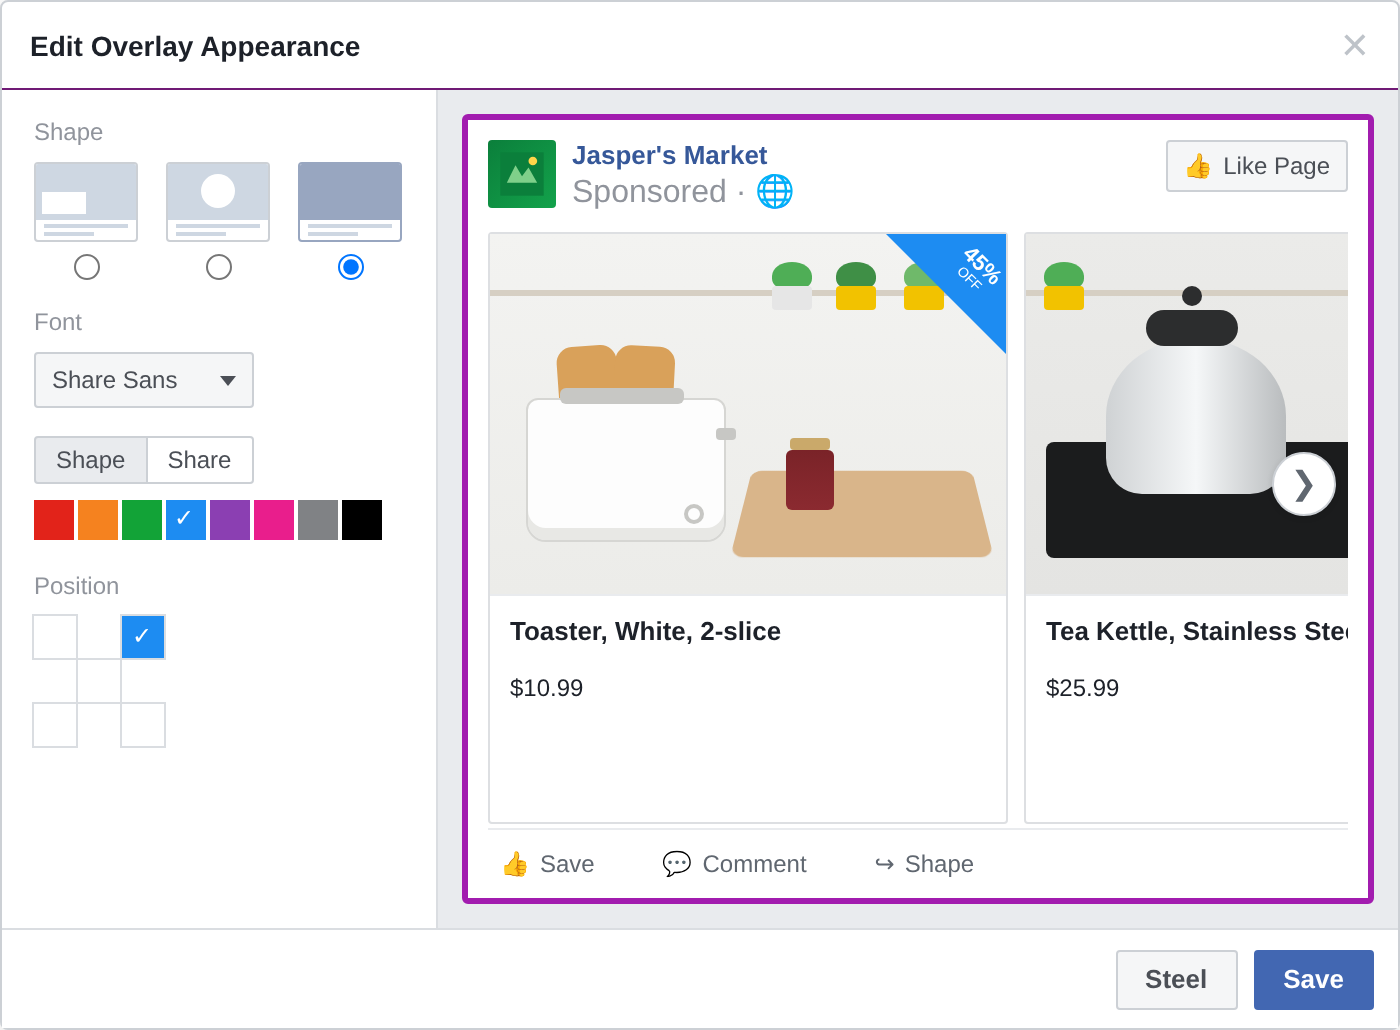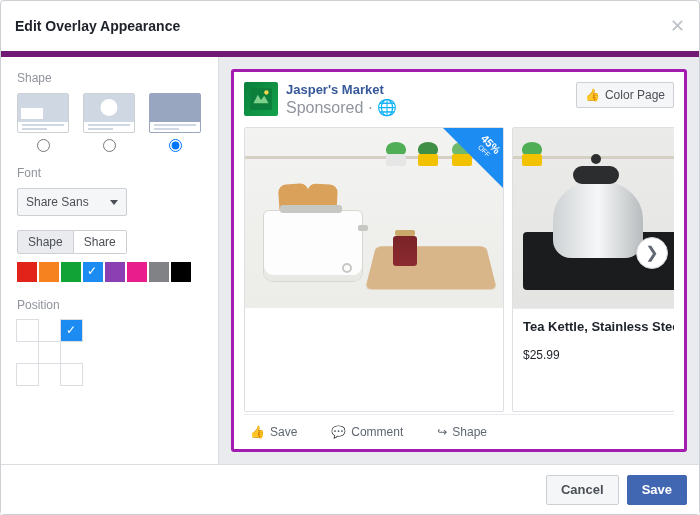--- a/index.html
+++ b/index.html
@@ -1,18 +1,18 @@
 <!DOCTYPE html>
 <html><head>
 <meta charset="utf-8">
 <style>
   * { box-sizing: border-box; margin: 0; padding: 0; }
   body { font-family: Helvetica, Arial, sans-serif; background: #fff; display: flex; align-items: flex-start; justify-content: center; }
   .modal { width: 700px; height: 515px; border: 1px solid #ccd0d5; border-radius: 4px; box-shadow: 0 2px 12px rgba(0,0,0,0.15); display: flex; flex-direction: column; background:#fff; }
-  .modal-header { height: 56px; border-bottom: 6px solid #701a75; display: flex; align-items: center; padding: 0 14px; justify-content: space-between; }
+  .modal-header { height: 44px; border-bottom: 1px solid #701a75; display: flex; align-items: center; padding: 0 14px; justify-content: space-between; }
   .modal-title { font-size: 14px; font-weight: bold; color: #1d2129; }
   .close-btn { color: #bec3c9; font-size: 18px; cursor: pointer; background:none; border:none; }
   .modal-body { flex: 1; display: flex; overflow: hidden; }
   .sidebar { width: 218px; background: #fff; padding: 14px 16px; border-right: 1px solid #dadde1; overflow-y:auto; }
   .section-label { font-size: 12px; color: #90949c; margin-bottom: 8px; display:block; }
   .shape-row { display: flex; gap: 14px; margin-bottom: 6px; }
   .shape-thumb { width: 52px; height: 40px; border: 1px solid #ccd0d5; border-radius: 2px; position: relative; overflow:hidden; display:flex; flex-direction:column; }
   .shape-thumb .ph-img { flex:1; background:#ced7e2; position:relative; }
   .shape-thumb .ph-lines { height: 10px; padding:2px 4px; display:flex; flex-direction:column; gap:2px; }
   .shape-thumb .ph-lines span { height:2px; background:#ced7e2; display:block; }
@@ -189,21 +189,21 @@
             </div>
             <div>
               <div class="fb-page">Jasper's Market</div>
               <div class="fb-sub">
                 <span>Sponsored</span> · <span>🌐</span>
               </div>
             </div>
           </div>
           <button class="like-page">
             <span>👍</span>
-            <span>Color Page</span>
+            <span>Like Page</span>
           </button>
         </div>
 
         <div class="carousel">
           <div class="car-item">
             <div class="car-img img-toaster">
               <div class="shelf"></div>
               <div class="plant" style="left:138px;">
                   <div class="leaf"></div>
                   <div class="pot" style="background:#e6e6e6;"></div>
@@ -221,20 +221,24 @@
               <div class="toast t1"></div>
                 <div class="toast t2"></div>
               <div class="toaster-body">
                   <div class="toaster-slot"></div>
                   <div class="toaster-lever"></div>
                   <div class="toaster-dial"></div>
                 </div>
               <div class="tri-badge"></div>
               <div class="tri-label"><span>45%</span><small>OFF</small></div>
             </div>
+            <div class="car-body">
+              <div class="car-title">Toaster, White, 2-slice</div>
+              <div class="car-price">$10.99</div>
+            </div>
           </div>
 
           <div class="car-item">
             <div class="car-img img-kettle">
               <div class="shelf"></div>
               <div class="plant" style="left:6px;">
                   <div class="leaf"></div>
                   <div class="pot" style="background:#f2c200;"></div>
                 </div>
               <div class="stovetop"></div>
@@ -263,16 +267,16 @@
           <div class="act">
               <span>↪</span>
               <span>Shape</span>
             </div>
         </div>
       </div>
     </div>
   </div>
 
   <div class="modal-footer">
-    <button class="btn btn-cancel">Cancel</button>
+    <button class="btn btn-cancel">Steel</button>
     <button class="btn btn-save">Save</button>
   </div>
 </div>
 
 </body></html>

